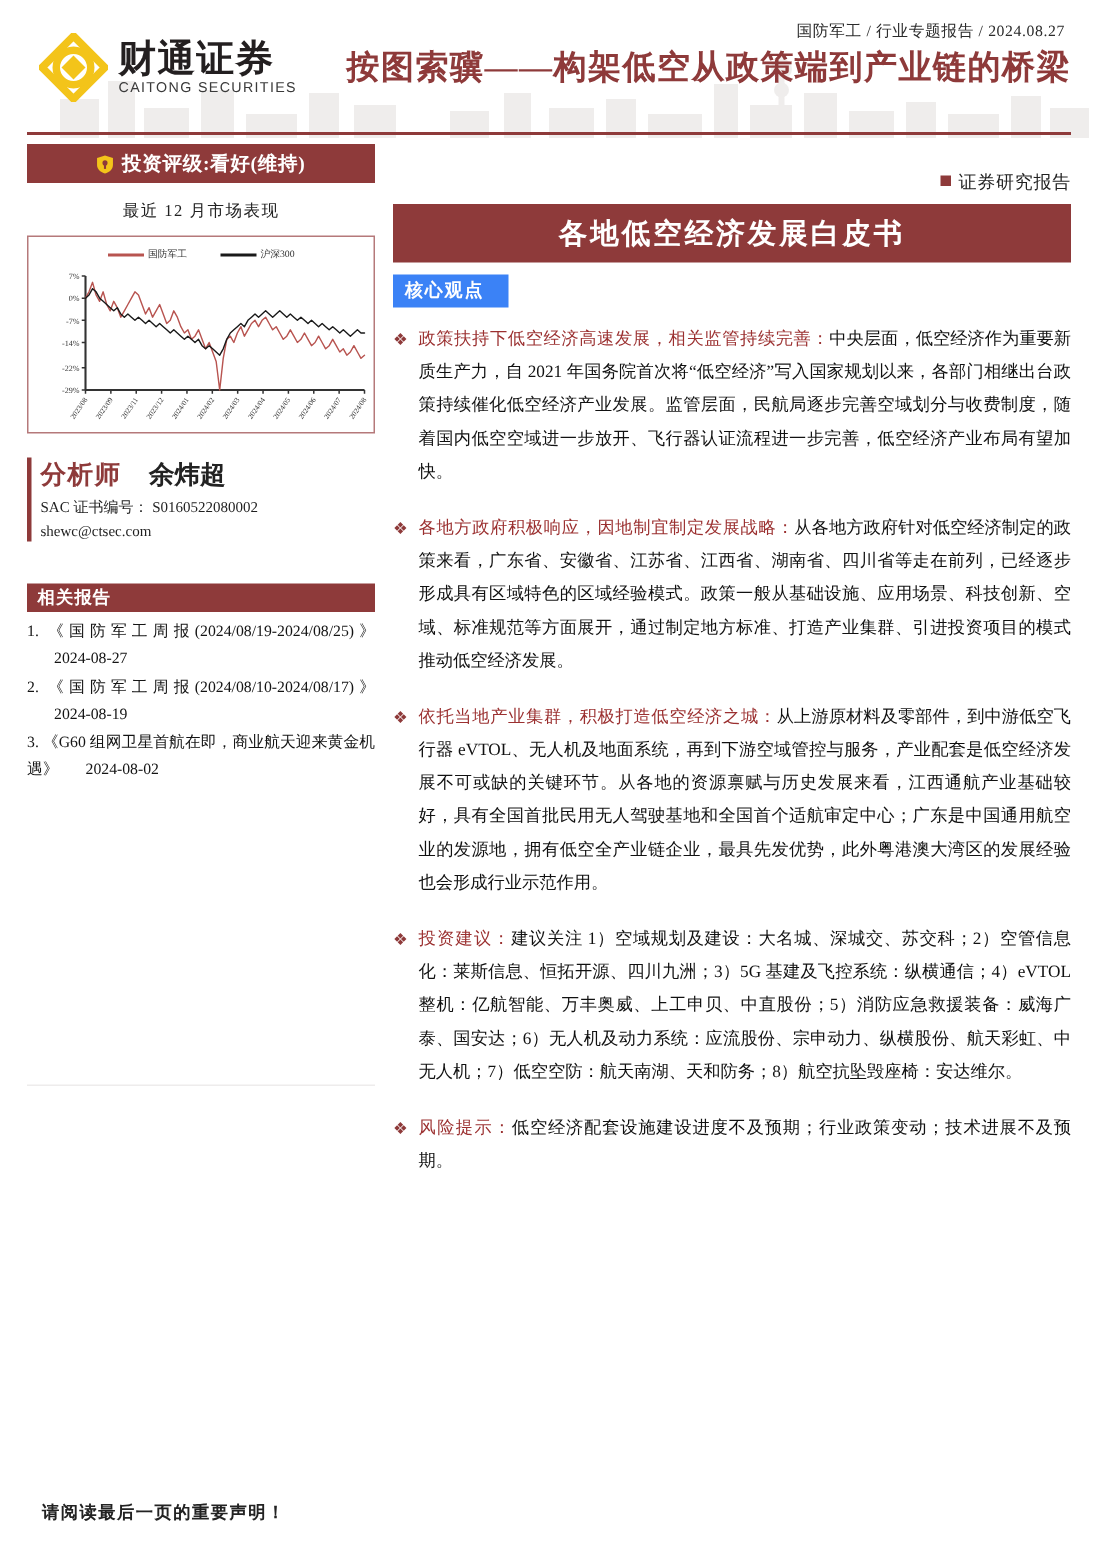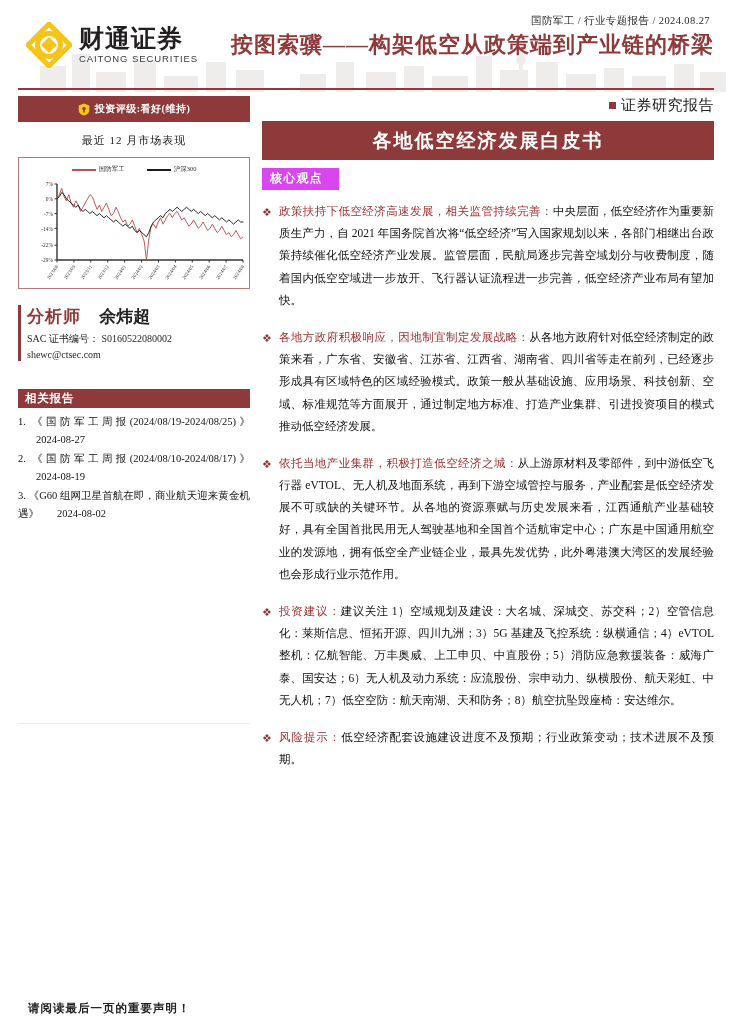--- a/index.html
+++ b/index.html
@@ -55,21 +55,21 @@
 
   
   .cols{position:absolute;top:96px;left:0;right:0;}
   .left-col{position:absolute;left:18px;top:0;width:232px;}
   .right-col{position:absolute;left:262px;top:0;width:452px;}
 
   
   .rating-bar{
     background:#8e3a3a;color:#fff;height:26px;
     display:flex;align-items:center;justify-content:center;gap:5px;
-    font-size:10px;font-weight:bold;letter-spacing:.5px;
+    font-size:13px;font-weight:bold;letter-spacing:.5px;
   }
   .shield{width:12px;height:13px;flex:none;}
   .market-perf{
     text-align:center;font-size:11px;color:#222;
     margin-top:11px;letter-spacing:1px;
   }
 
   
   .chart-box{
     margin-top:9px;border:1px solid #b5797a;height:130px;
@@ -108,34 +108,34 @@
     display:block;text-align:justify;text-align-last:left;
     margin-bottom:1px;
   }
   .rr-item .dt{margin-left:18px;white-space:nowrap;}
   .faint-rule{
     margin-top:200px;height:1px;background:#ddd9d9;opacity:.5;
   }
 
   
   .rsch-tag{
-    text-align:right;font-size:15px;color:#222;
-    margin-bottom:6px;letter-spacing:.5px;
+    text-align:right;font-size:12px;color:#222;
+    margin-bottom:6px;letter-spacing:.5px;margin-top:17px;
   }
   .rsch-tag .sq{
     display:inline-block;width:7px;height:7px;background:#8e3a3a;
     margin-right:5px;vertical-align:1px;
   }
   .main-title{
     background:#8e3a3a;color:#fff;height:39px;
     display:flex;align-items:center;justify-content:center;
     font-size:19px;font-weight:bold;letter-spacing:2px;
   }
   .core-bar{
-    margin-top:8px;background:#d946ef;color:#fff;
+    margin-top:8px;background:#3b82f6;color:#fff;
     display:inline-block;padding:2px 16px 3px 8px;
     font-size:12px;font-weight:bold;letter-spacing:1.2px;
   }
   .bullets{margin-top:10px;}
   .bullet{
     position:relative;padding-left:17px;margin-bottom:15px;
     font-size:11.5px;line-height:1.93;color:#111;
     text-align:justify;text-align-last:left;
   }
   .bullet .dia{

